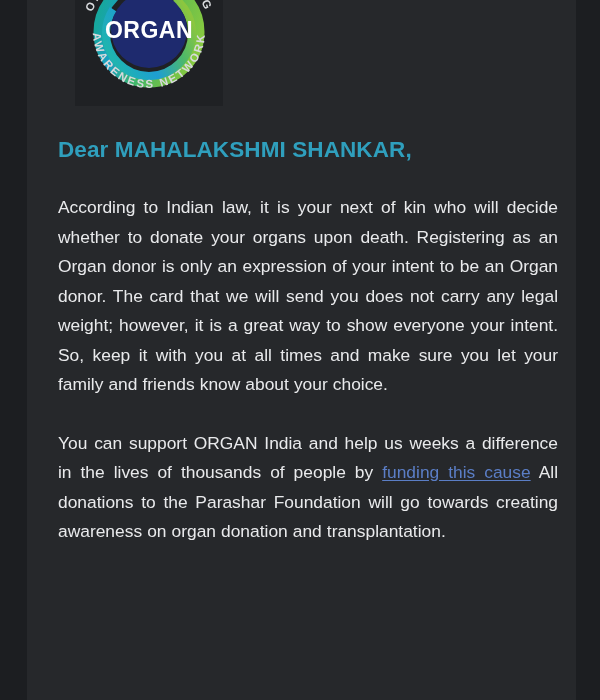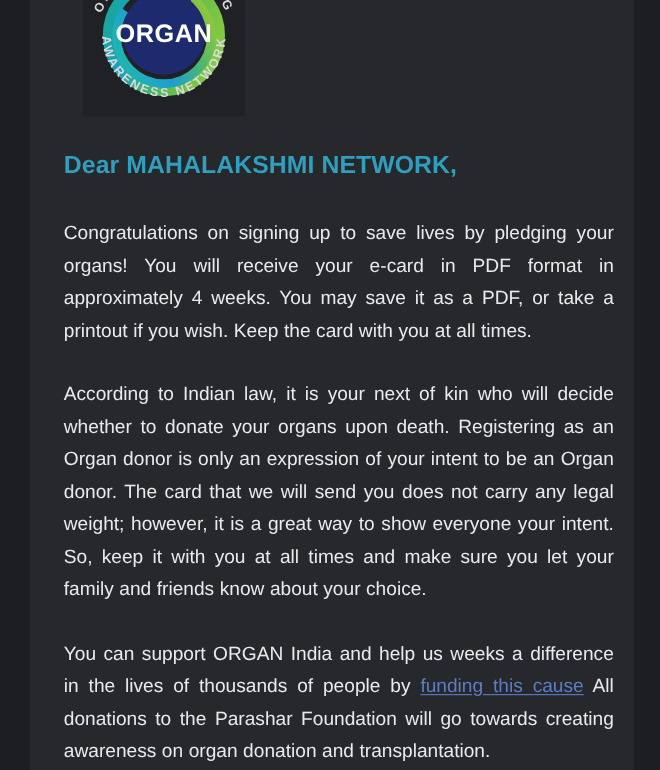--- a/index.html
+++ b/index.html
@@ -131,23 +131,22 @@
 
           <text font-family="Liberation Sans, sans-serif" font-size="11.5" font-weight="bold" fill="#d8dadd" letter-spacing="2.2">
             <textPath href="#arcBottom" startOffset="50%" text-anchor="middle">AWARENESS NETWORK</textPath>
           </text>
         </svg>
       </div>
     </div>
 
     <div id="content">
 
-      <h1 id="greeting">Dear MAHALAKSHMI NETWORK,</h1>
+      <h1 id="greeting">Dear MAHALAKSHMI SHANKAR,</h1>
 
-      <p class="para first">Congratulations on signing up to save lives by pledging your organs! You will receive your e-card in PDF format in approximately 4 weeks. You may save it as a PDF, or take a printout if you wish. Keep the card with you at all times.</p>
 
       <p class="para">According to Indian law, it is your next of kin who will decide whether to donate your organs upon death. Registering as an Organ donor is only an expression of your intent to be an Organ donor. The card that we will send you does not carry any legal weight; however, it is a great way to show everyone your intent. So, keep it with you at all times and make sure you let your family and friends know about your choice.</p>
 
       <p class="para"><span>You can support ORGAN India and help us weeks a difference in the lives of thousands of people by </span><a class="donate-link" href="#">funding this cause</a><span> All donations to the Parashar Foundation will go towards creating awareness on organ donation and transplantation.</span></p>
 
     </div>
   </div>
 </div>
 
 </body></html>

